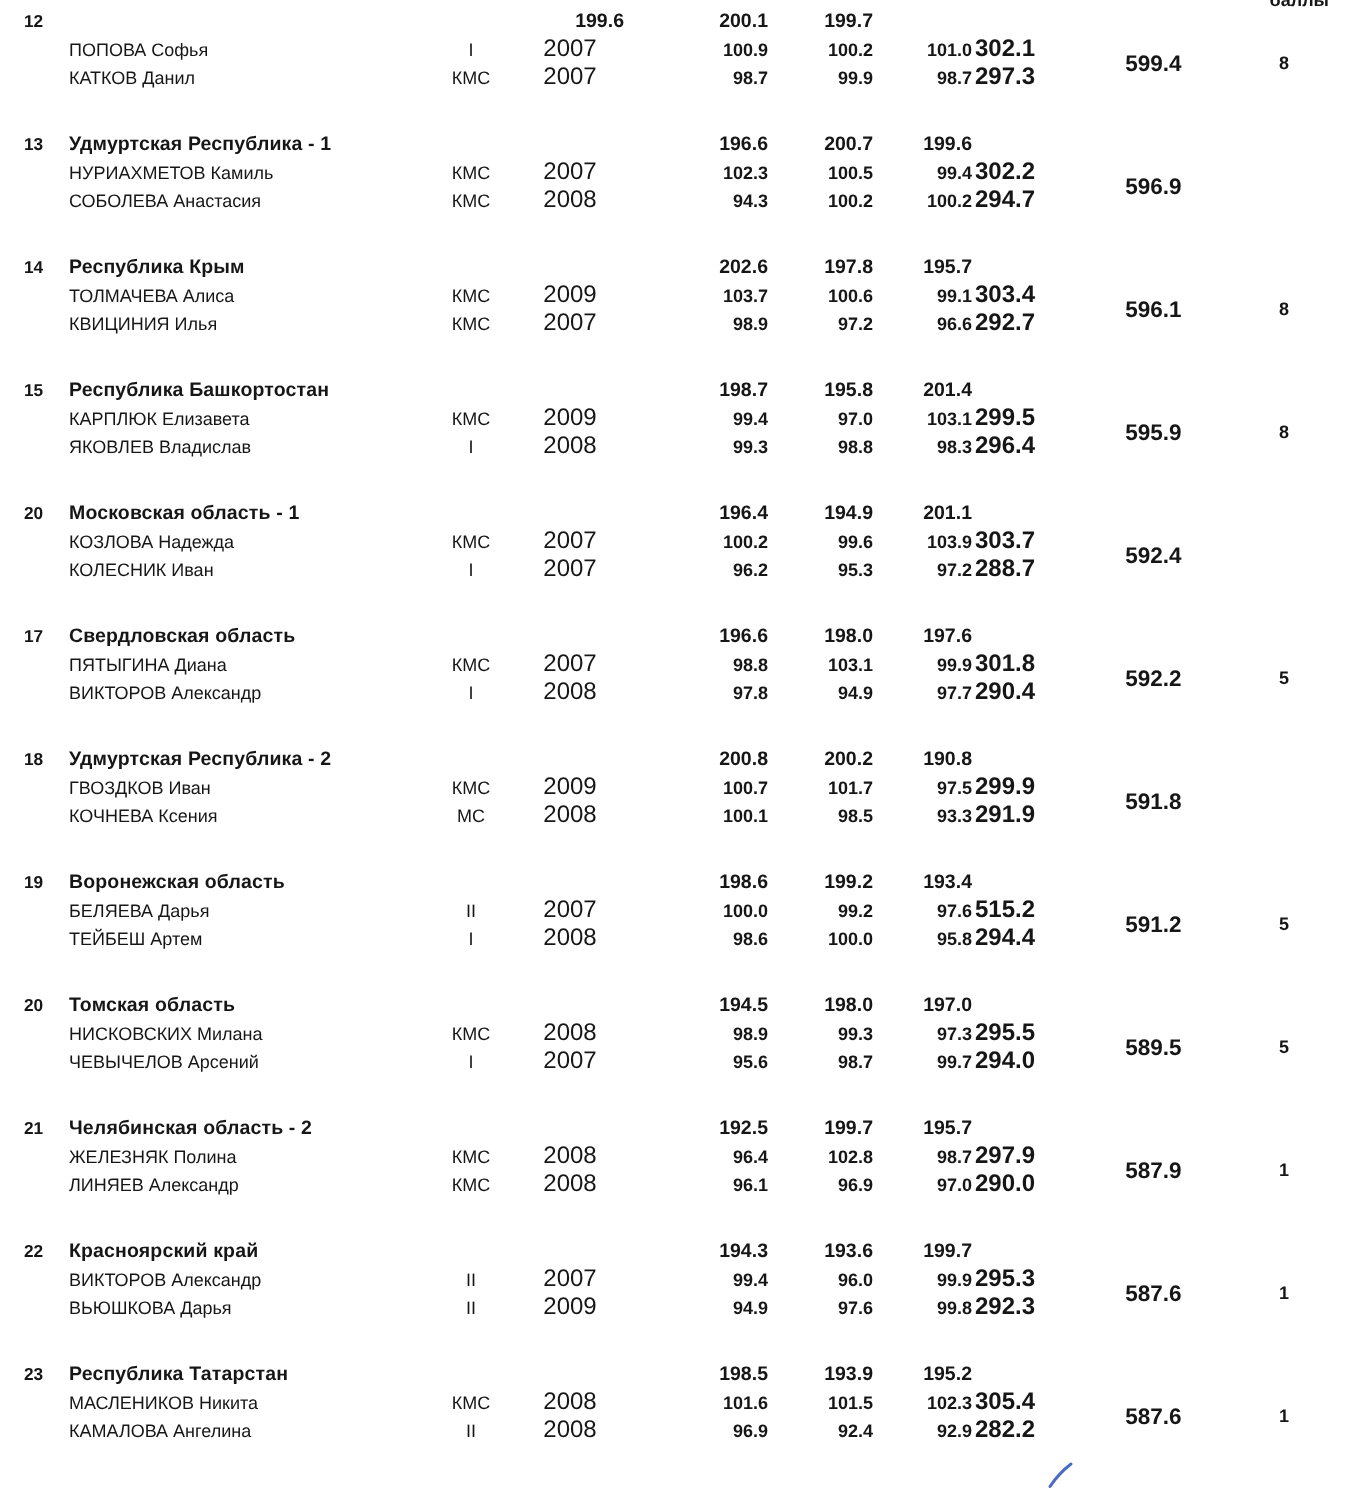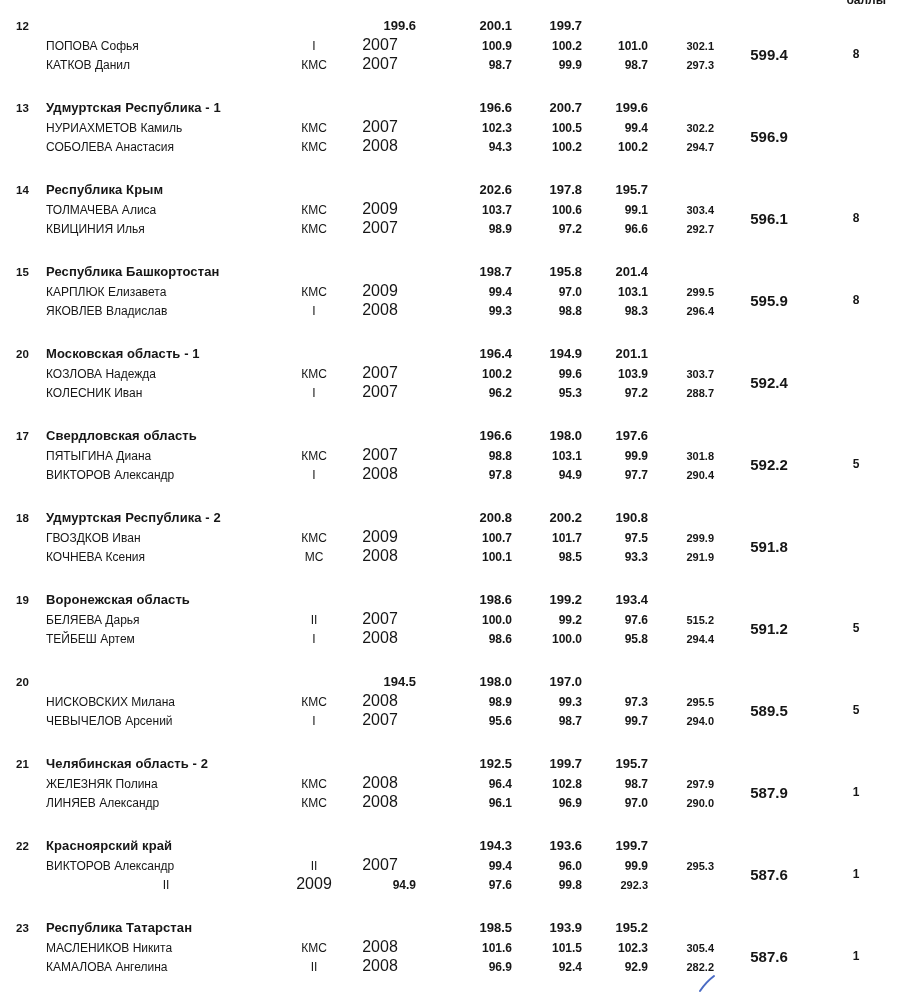--- a/index.html
+++ b/index.html
@@ -3,21 +3,21 @@
 <meta charset="utf-8">
 <style>
   html,body{margin:0;padding:0;background:#ffffff;}
   body{
     width:900px;height:993px;
     font-family:"Liberation Sans","DejaVu Sans",sans-serif;
     color:#161616;
     overflow:hidden;
     position:relative;
   }
-  #page{position:relative;width:900px;height:993px;padding-top:16px;box-sizing:border-box;}
+  #page{position:relative;width:900px;height:993px;padding-top:4px;box-sizing:border-box;}
   .points-header{
     position:absolute;top:-7px;right:14px;
     font-size:12px;font-weight:bold;color:#161616;
   }
   .block{position:relative;margin-bottom:25px;}
   .row{
     display:grid;
     grid-template-columns:30px 240px 56px 76px 96px 70px 66px 66px;
     padding-left:16px;
     line-height:19px;
@@ -25,21 +25,21 @@
     align-items:baseline;
   }
   .cell{white-space:nowrap;overflow:visible;}
   .num{font-size:11.5px;font-weight:bold;}
   .team-name{font-size:13px;font-weight:bold;letter-spacing:.1px;}
   .athlete-name{font-size:12px;font-weight:500;}
   .grade{text-align:center;font-size:12px;font-weight:500;}
   .year{text-align:center;font-size:16px;font-weight:500;}
   .score{text-align:right;padding-right:2px;font-size:12px;font-weight:600;}
   .team-score{font-size:13px;font-weight:bold;}
-  .sum{text-align:right;padding-right:2px;font-size:11px;font-weight:bold;}
+  .sum{padding-right:2px;font-size:16px;font-weight:bold;}
   .total-overlay{
     position:absolute;left:726px;top:19px;width:86px;height:38px;
     display:flex;align-items:center;justify-content:center;
     font-size:15px;font-weight:bold;
   }
   .points-overlay{
     position:absolute;left:816px;top:19px;width:80px;height:38px;
     display:flex;align-items:center;justify-content:center;
     font-size:12px;font-weight:bold;
   }
@@ -326,20 +326,21 @@
       <div class="cell score">95.8</div>
       <div class="cell sum">294.4</div>
     </div>
     <div class="total-overlay">591.2</div>
     <div class="points-overlay">5</div>
   </div>
 
   <div class="block">
     <div class="row team-row">
       <div class="cell num">20</div>
+      <div class="cell team-name">Томская область</div>
       <div class="cell grade"></div>
       <div class="cell year"></div>
       <div class="cell score team-score">194.5</div>
       <div class="cell score team-score">198.0</div>
       <div class="cell score team-score">197.0</div>
       <div class="cell sum"></div>
     </div>
     <div class="row athlete-row">
       <div class="cell num"></div>
       <div class="cell athlete-name">НИСКОВСКИХ Милана</div>
@@ -415,20 +416,21 @@
       <div class="cell athlete-name">ВИКТОРОВ Александр</div>
       <div class="cell grade">II</div>
       <div class="cell year">2007</div>
       <div class="cell score">99.4</div>
       <div class="cell score">96.0</div>
       <div class="cell score">99.9</div>
       <div class="cell sum">295.3</div>
     </div>
     <div class="row athlete-row">
       <div class="cell num"></div>
+      <div class="cell athlete-name">ВЬЮШКОВА Дарья</div>
       <div class="cell grade">II</div>
       <div class="cell year">2009</div>
       <div class="cell score">94.9</div>
       <div class="cell score">97.6</div>
       <div class="cell score">99.8</div>
       <div class="cell sum">292.3</div>
     </div>
     <div class="total-overlay">587.6</div>
     <div class="points-overlay">1</div>
   </div>

